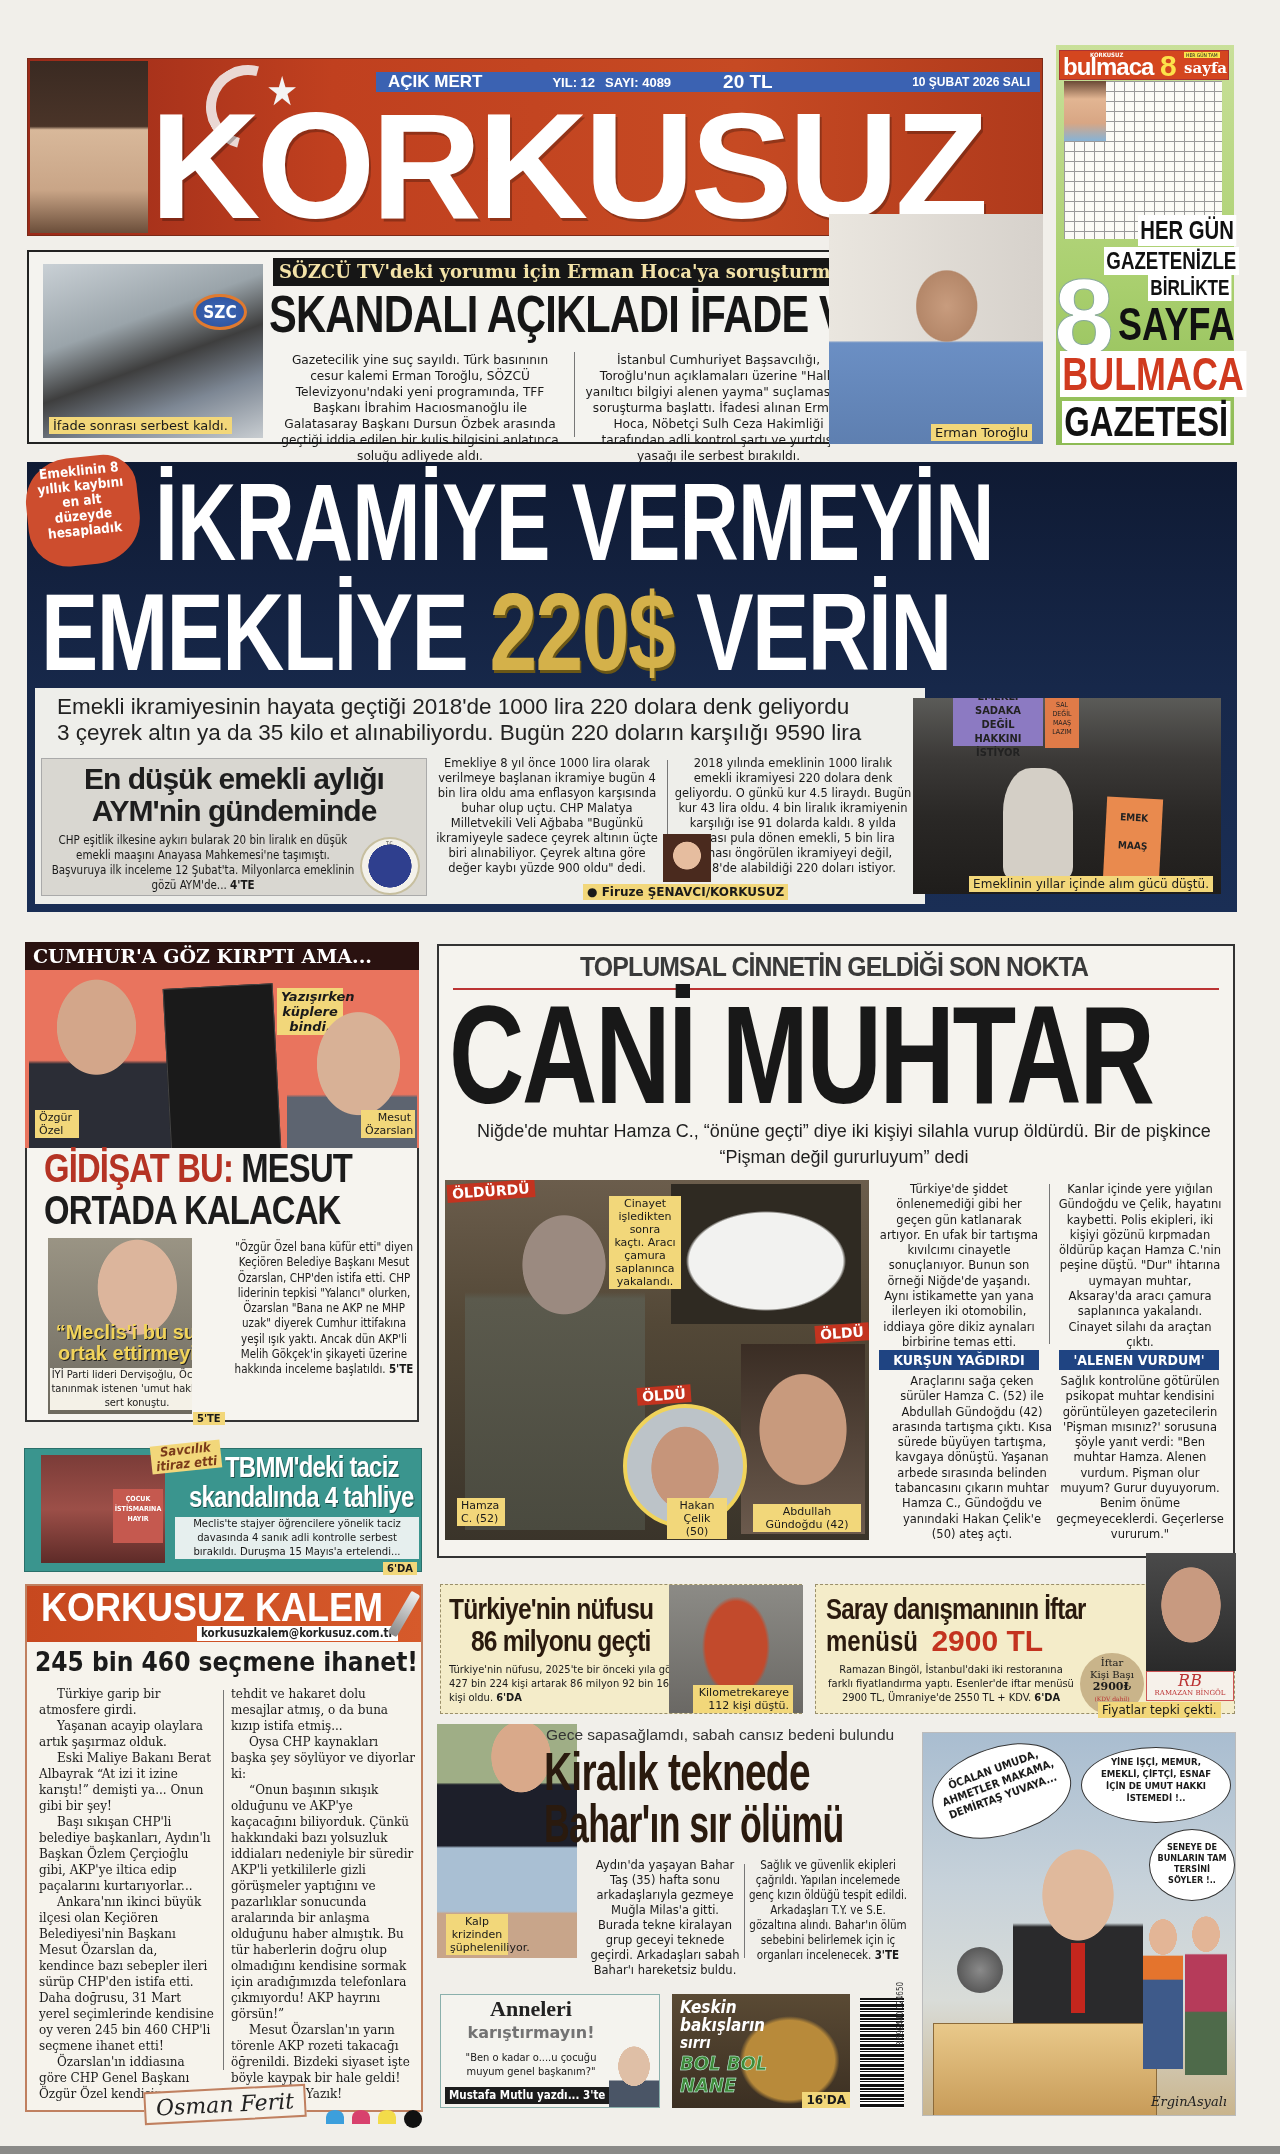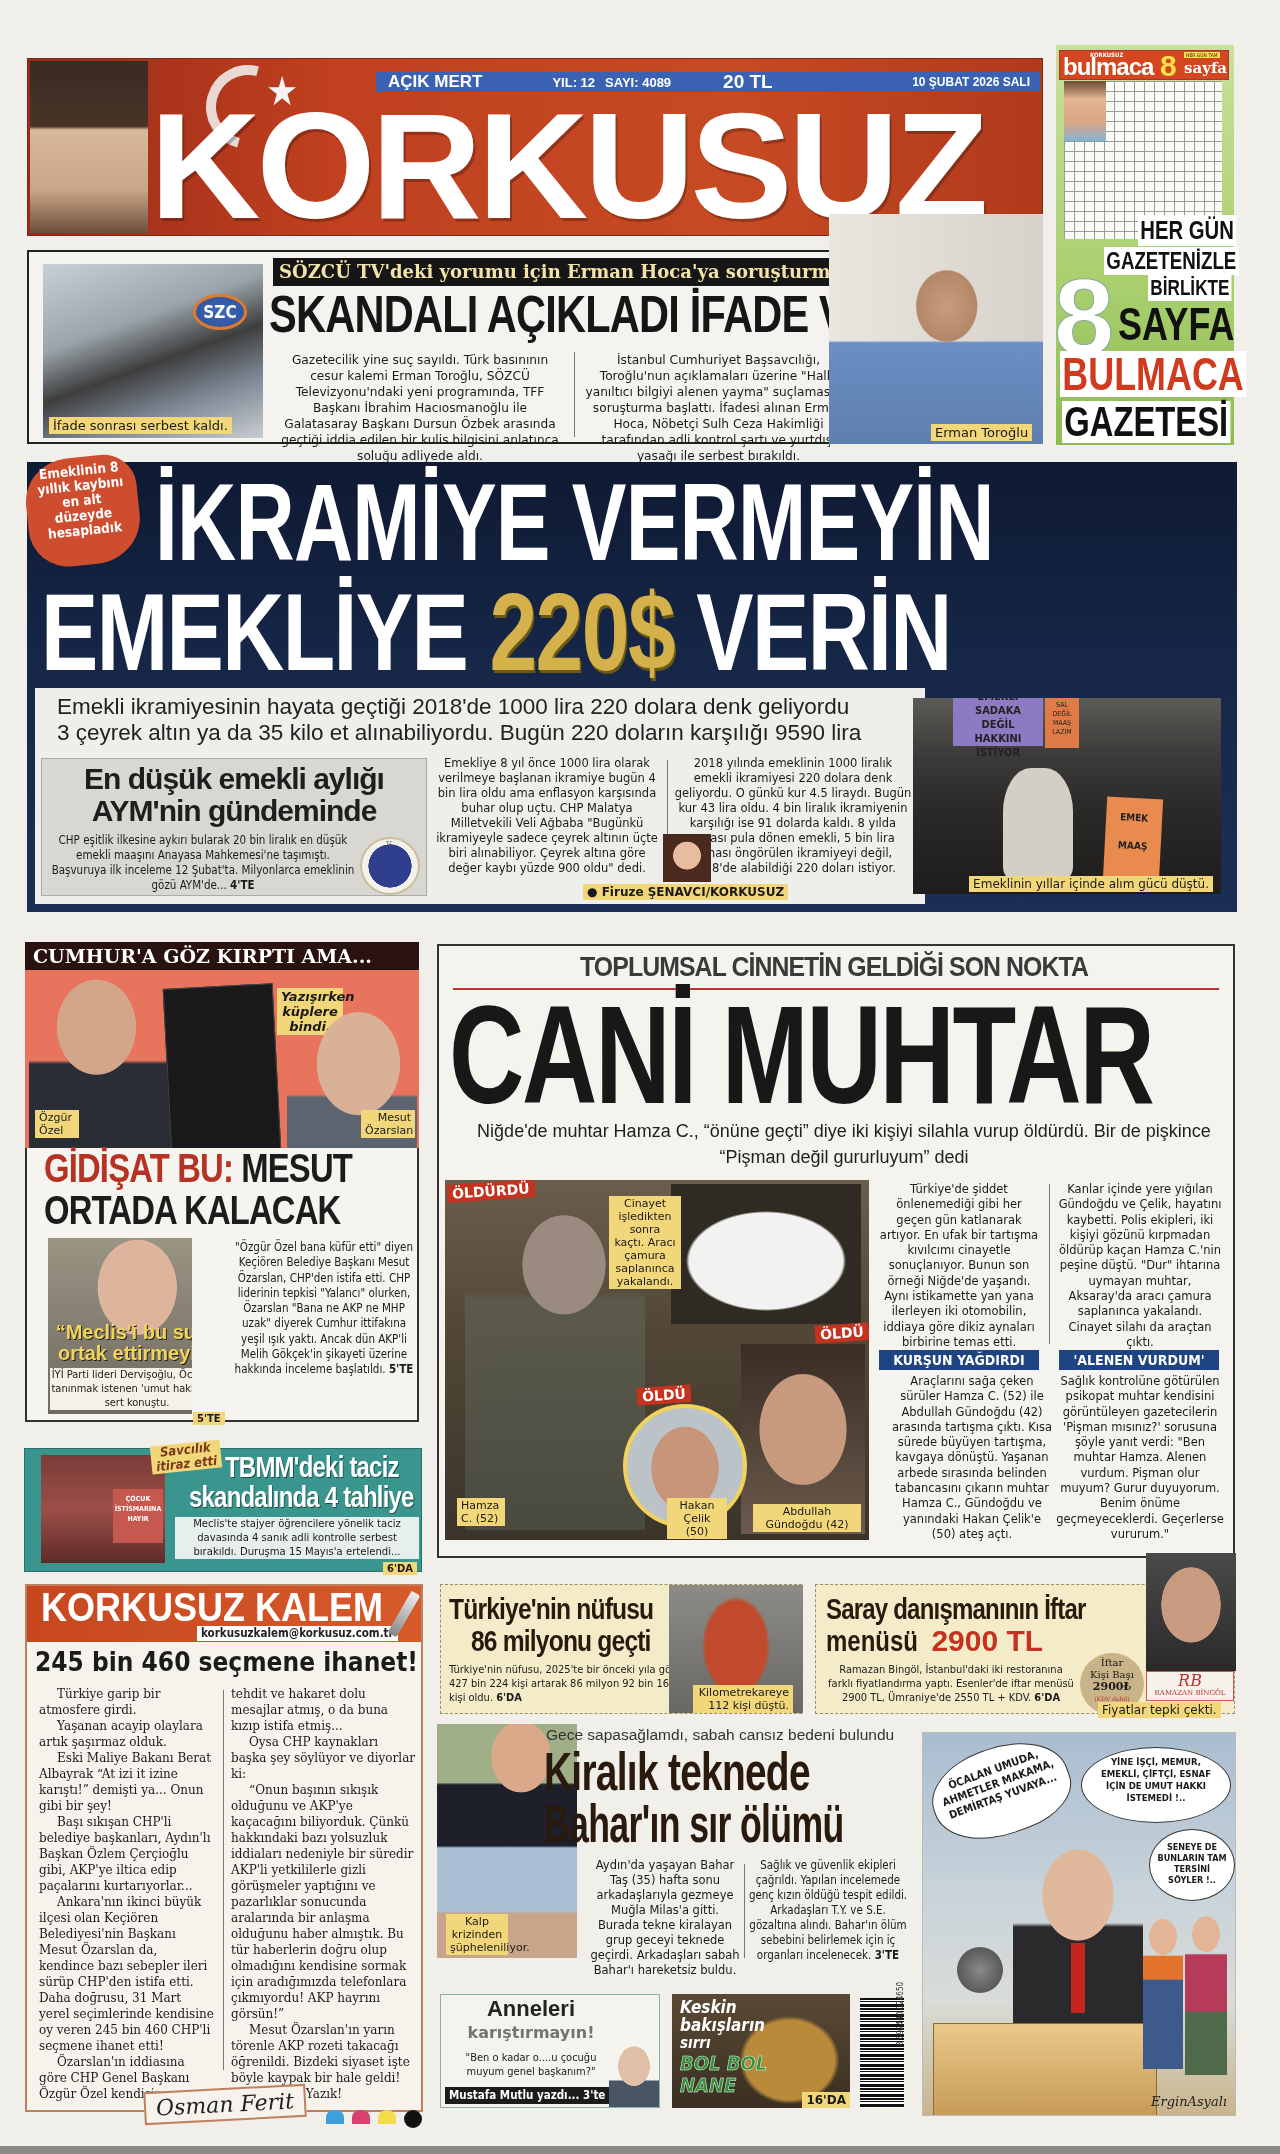--- a/index.html
+++ b/index.html
@@ -246,21 +246,21 @@
 <div class="abs heavy" style="left:544px;top:1744px;font-size:54px;line-height:54px;color:#2a1a0e;white-space:nowrap;transform:scaleX(.72);transform-origin:left">Kiralık teknede</div>
 <div class="abs heavy" style="left:544px;top:1796px;font-size:54px;line-height:54px;color:#2a1a0e;white-space:nowrap;transform:scaleX(.66);transform-origin:left">Bahar'ın sır ölümü</div>
 <div class="abs body-text" style="left:590px;top:1858px;width:150px;font-size:11.5px;line-height:15px">Aydın'da yaşayan Bahar Taş (35) hafta sonu arkadaşlarıyla gezmeye Muğla Milas'a gitti. Burada tekne kiralayan grup geceyi teknede geçirdi. Arkadaşları sabah Bahar'ı hareketsiz buldu.</div>
 <div class="abs vsep" style="left:744px;top:1864px;height:94px"></div>
 <div class="abs" style="left:748px;top:1858px;width:160px;font-size:11.5px;line-height:15px;text-align:center">
   <span>Sağlık ve güvenlik ekipleri çağrıldı. Yapılan incelemede genç kızın öldüğü tespit edildi. Arkadaşları T.Y. ve S.E. gözaltına alındı. Bahar'ın ölüm sebebini belirlemek için iç organları incelenecek.</span>
   <b>3'TE</b>
 </div>
 
 <div class="abs" style="left:440px;top:1994px;width:220px;height:114px;background:#f4f3ee;border:1px solid #8ab0ac">
-  <div class="abs center" style="left:0;top:2px;width:180px;font-family:Liberation Sans, sans-serif;font-weight:bold;font-size:22px;line-height:24px;color:#222">Anneleri</div>
+  <div class="abs center" style="left:0;top:2px;width:180px;font-family:Liberation Serif, serif;font-weight:bold;font-size:22px;line-height:24px;color:#222">Anneleri</div>
   <div class="abs center" style="left:0;top:26px;width:180px;font-family:'DejaVu Sans',sans-serif;font-weight:bold;font-size:16px;line-height:24px;color:#737373">karıştırmayın!</div>
   <div class="abs center" style="left:10px;top:56px;width:160px;font-size:11px;line-height:14px">"Ben o kadar o....u çocuğu muyum genel başkanım?"</div>
   <div class="abs" style="left:168px;top:44px;width:50px;height:68px;background:radial-gradient(ellipse 16px 20px at 50% 40%,#dfbfa6 0 98%,transparent 100%),linear-gradient(180deg,transparent 60%,#4a5566 62%)"></div>
   <div class="abs" style="left:4px;top:92px;width:164px;background:#1c1c1c;color:#fff;font-weight:bold;font-size:11.5px;line-height:17px;padding-left:4px;white-space:nowrap">Mustafa Mutlu yazdı... 3'te</div>
 </div>
 
 <div class="abs photo" style="left:672px;top:1994px;width:178px;height:114px;background:radial-gradient(ellipse 50px 44px at 66% 58%,#b88a3a 0 90%,transparent 100%),linear-gradient(180deg,#5a4a34,#3b2f22)">
   <div class="abs" style="left:8px;top:4px;color:#fff;font-style:italic;font-weight:bold;font-size:17px;line-height:19px">Keskin</div>
   <div class="abs" style="left:8px;top:22px;color:#fff;font-style:italic;font-weight:bold;font-size:17px;line-height:19px">bakışların</div>
   <div class="abs" style="left:8px;top:40px;color:#fff;font-style:italic;font-weight:bold;font-size:15px;line-height:18px">sırrı</div>

